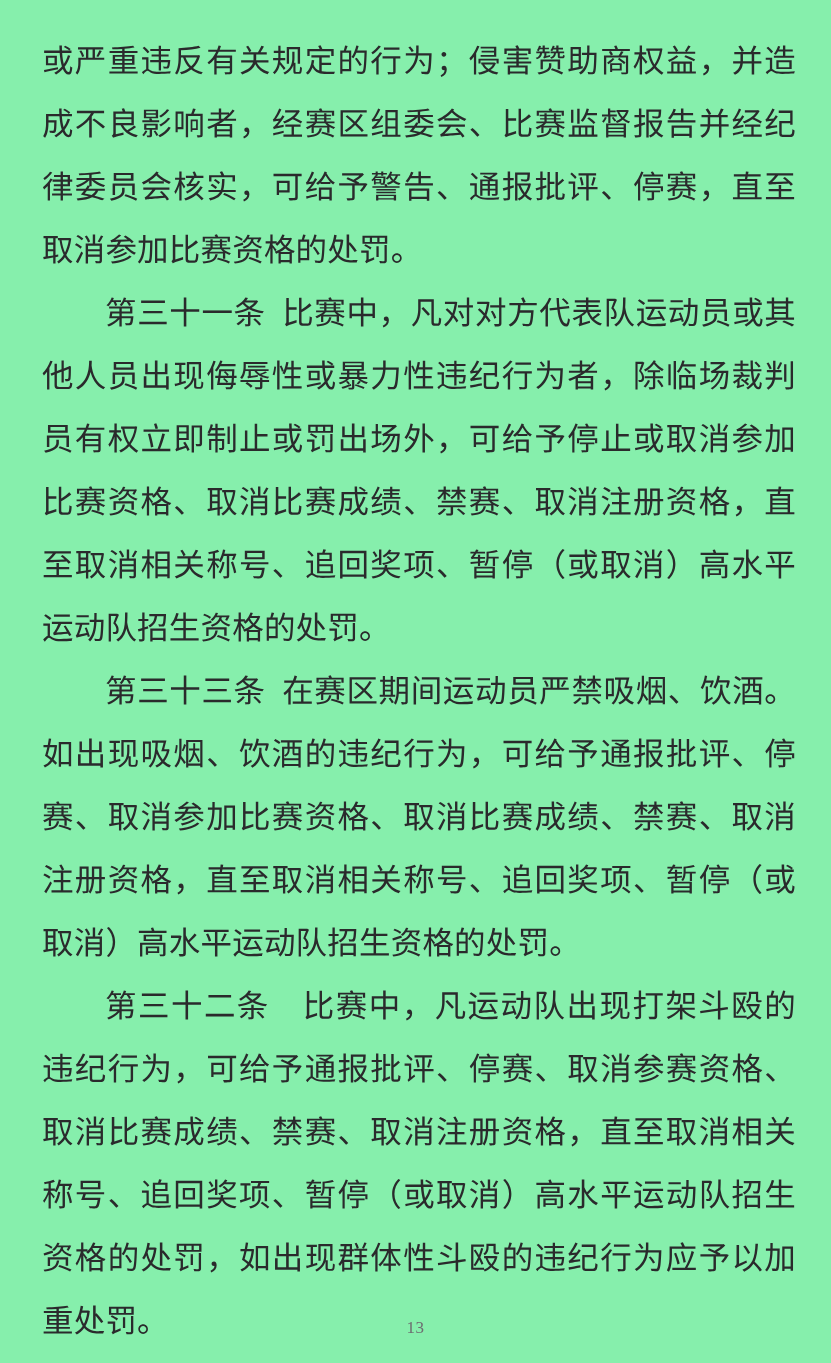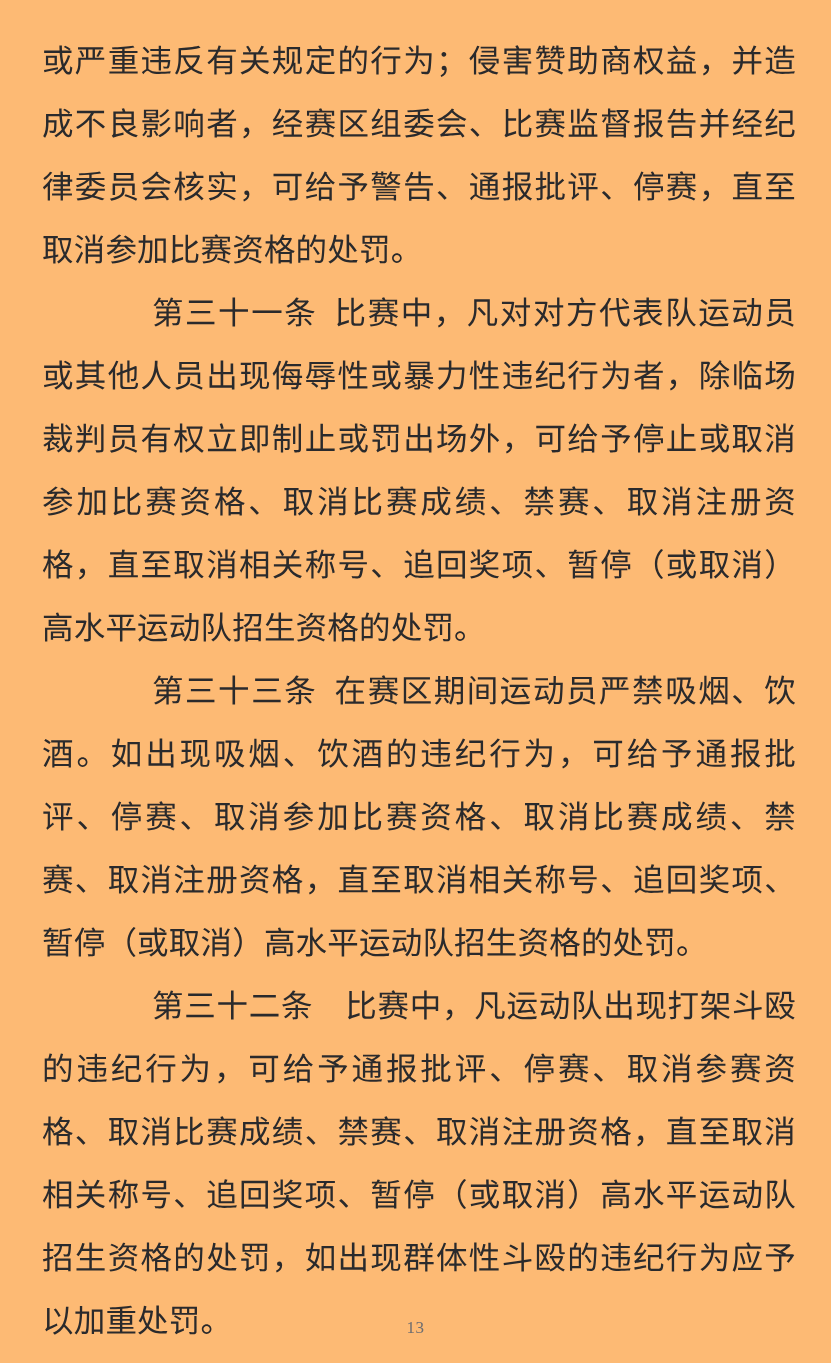--- a/index.html
+++ b/index.html
@@ -6,21 +6,21 @@
   html, body {
     margin: 0;
     padding: 0;
     background: #ffffff;
   }
   .page {
     position: relative;
     width: 831px;
     height: 1363px;
     margin: 0 auto;
-    background: #fdba74;
+    background: #86efac;
     overflow: hidden;
     box-sizing: border-box;
     font-family: "Liberation Serif", "DejaVu Serif", serif;
   }
   .doc-body {
     position: absolute;
     left: 42px;
     top: 30px;
     width: 754px;
   }
@@ -33,21 +33,20 @@
     text-justify: inter-character;
     text-align-last: left;
     letter-spacing: 0.2px;
     word-break: break-all;
   }
   .para.indent {
     text-indent: 63px;
   }
   .para .marker {
     letter-spacing: 0.2px;
-    margin-left: 47px;
   }
   .para .marker-gap-sm::after {
     content: "\2002";
   }
   .para .marker-gap-lg::after {
     content: "\2003";
   }
   .page-number {
     position: absolute;
     left: 0;

